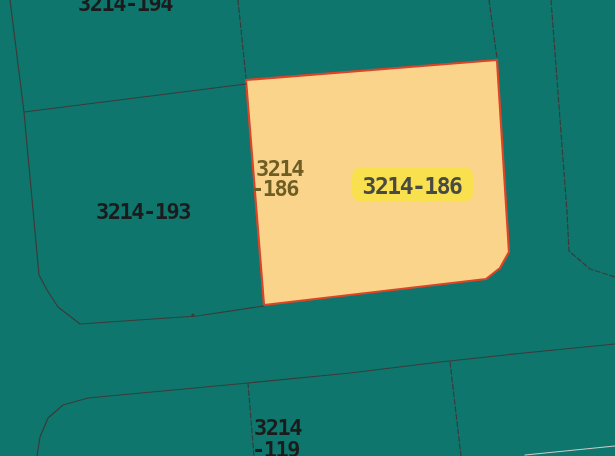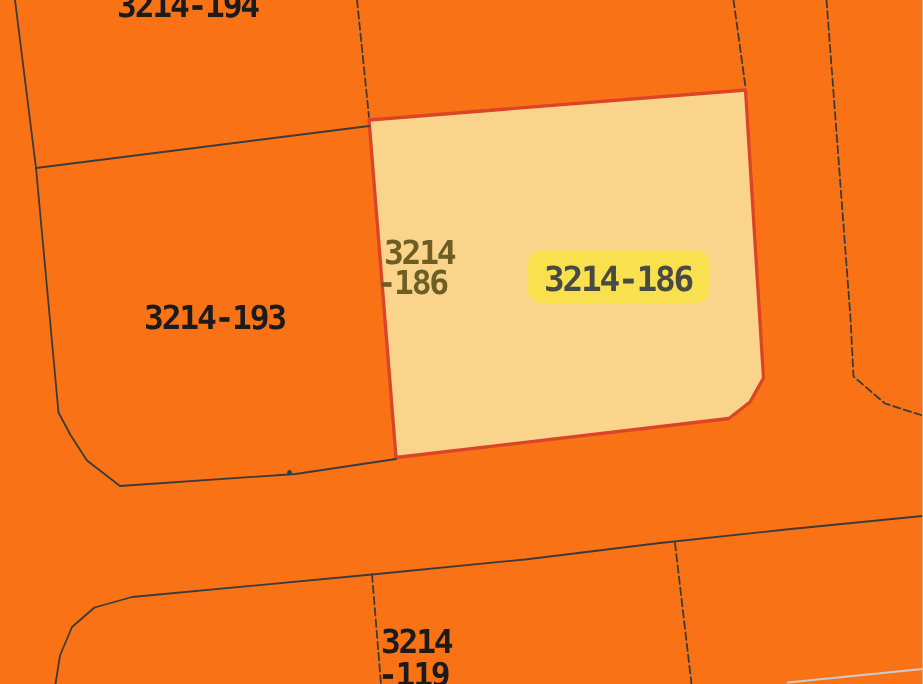--- a/index.html
+++ b/index.html
@@ -4,21 +4,21 @@
 <style>
   html, body { margin: 0; padding: 0; }
   body {
     width: 615px; height: 456px;
     overflow: hidden;
     font-family: "DejaVu Sans Mono", "Liberation Mono", monospace;
   }
   .map-wrap {
     position: relative;
     width: 615px; height: 456px;
-    background: #f97316;
+    background: #0f766e;
   }
   svg { display: block; }
   .parcel-text {
     font-family: "DejaVu Sans Mono", "Liberation Mono", monospace;
     font-size: 22px;
     font-weight: bold;
     letter-spacing: -1.5px;
   }
   .tag-text {
     font-family: "DejaVu Sans Mono", "Liberation Mono", monospace;

